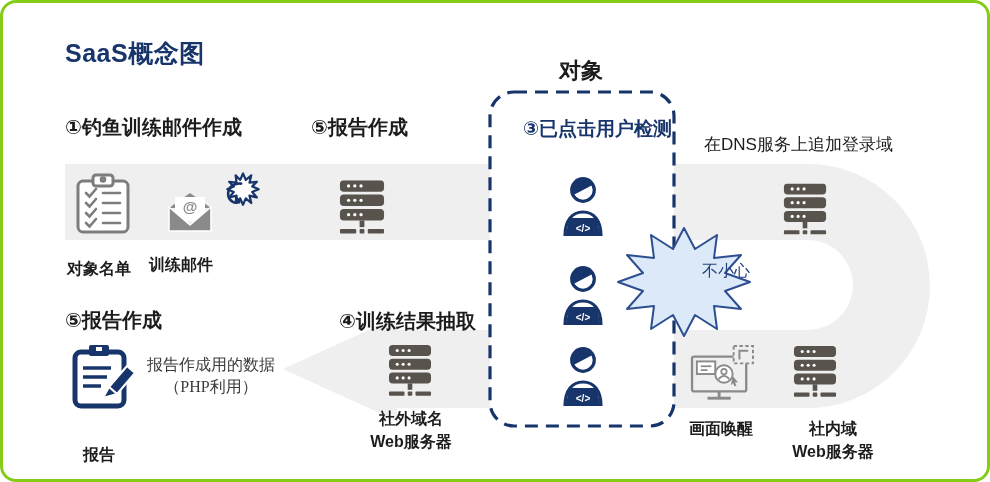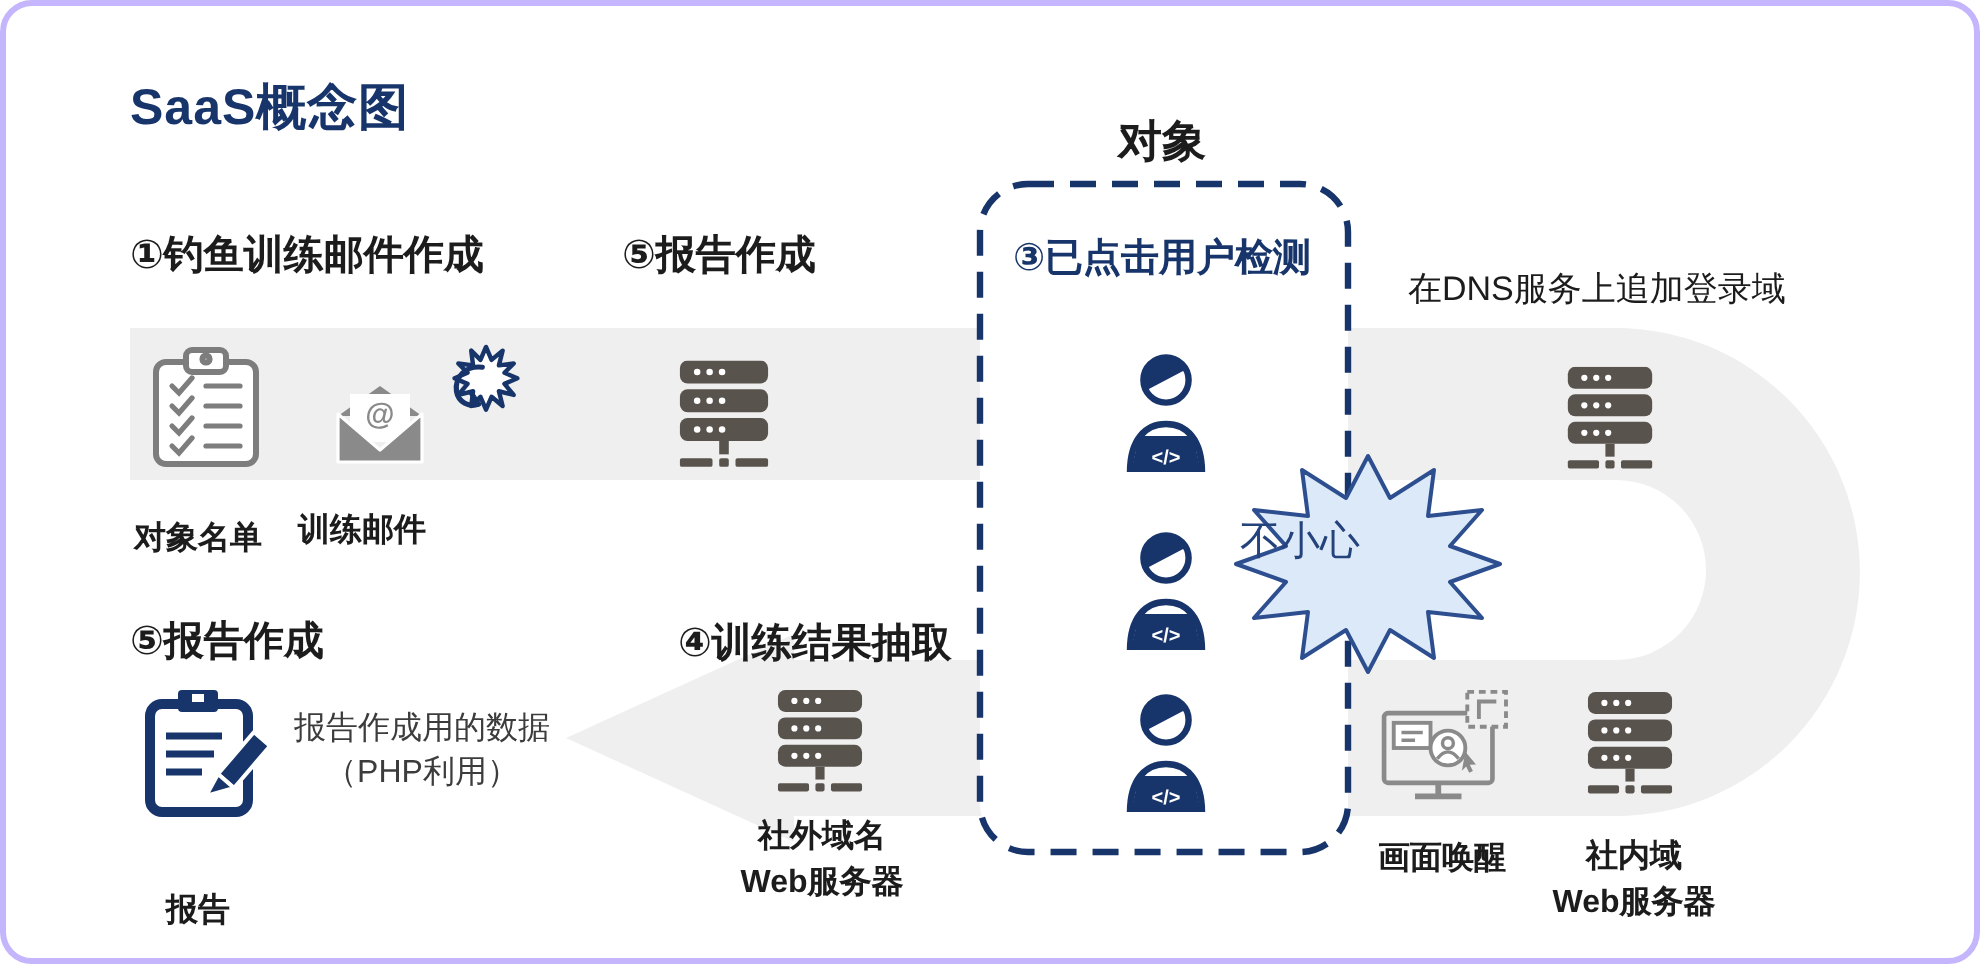--- a/index.html
+++ b/index.html
@@ -1,29 +1,29 @@
 <!DOCTYPE html>
 <html><head>
 <meta charset="utf-8">
 <style>
   html,body{margin:0;padding:0;background:#fff;}
   .canvas{
     position:relative;width:990px;height:482px;box-sizing:border-box;
-    background:#fff;border:3px solid #c4b5fd;border-radius:16px;overflow:hidden;
+    background:#fff;border:3px solid #84cc16;border-radius:16px;overflow:hidden;
     font-family:"Liberation Sans","DejaVu Sans",sans-serif;color:#1c1c1c;
   }
   .abs{position:absolute;}
   .title{font-size:25px;font-weight:bold;color:#17356b;letter-spacing:.5px;}
   .step{font-size:20px;font-weight:bold;color:#1c1c1c;white-space:nowrap;text-align:right;}
   .step.navy{color:#17356b;}
   .lbl{font-size:16px;font-weight:bold;color:#1c1c1c;white-space:nowrap;}
   .note{font-size:17px;font-weight:normal;color:#1c1c1c;white-space:nowrap;}
-  .datatext{font-size:16px;color:#3c3c3c;text-align:center;line-height:22px;}
+  .datatext{font-size:16px;color:#3c3c3c;text-align:center;line-height:22px;font-family:Liberation Serif, serif;}
   .twoline{text-align:center;line-height:23px;}
-  .bursttext{font-size:20px;color:#24427c;text-align:left;line-height:22px;}
+  .bursttext{font-size:16px;color:#24427c;text-align:right;line-height:22px;}
   svg{display:block;}
 </style>
 </head>
 <body>
 
 <div class="canvas">
 
   <svg width="0" height="0" class="abs">
     <defs>
       <symbol id="sym-server" viewBox="0 0 48 58">
@@ -57,21 +57,21 @@
 
   <svg class="abs" style="left:483px;top:85px" width="192" height="342" viewBox="0 0 192 342">
     <rect x="4" y="4" width="184" height="334" rx="24" fill="#ffffff" stroke="#17356b" stroke-width="3.2" stroke-dasharray="13 8"></rect>
   </svg>
 
   <div class="abs title" style="left:62px;top:34px">SaaS概念图</div>
   <div class="abs lbl" style="left:487px;top:53px;width:182px;text-align:center;font-size:22px">对象</div>
 
   <div class="abs step" style="left:62px;top:111px">①钓鱼训练邮件作成</div>
   <div class="abs step" style="left:308px;top:111px">⑤报告作成</div>
-  <div class="abs step navy" style="left:487px;top:113px;width:182px;text-align:center;font-size:19px">③已点击用户检测</div>
+  <div class="abs step navy" style="left:487px;top:113px;width:182px;text-align:right;font-size:19px">③已点击用户检测</div>
   <div class="abs note" style="left:701px;top:130px">在DNS服务上追加登录域</div>
   <div class="abs step" style="left:62px;top:304px">⑤报告作成</div>
   <div class="abs step" style="left:336px;top:305px">④训练结果抽取</div>
 
   <svg class="abs" style="left:72px;top:170px" width="56" height="62" viewBox="0 0 56 62">
     <g fill="none" stroke="#7d7d7d" stroke-width="3">
       <rect x="3" y="8" width="50" height="51" rx="5" fill="#ffffff"></rect>
       <rect x="18" y="2" width="20" height="11" rx="3" fill="#ffffff"></rect>
       <circle cx="28" cy="6.5" r="1.8"></circle>
     </g>
@@ -173,21 +173,21 @@
     <div>（PHP利用）</div>
   </div>
 
   <div class="abs lbl twoline" style="left:350px;top:404px;width:116px">
     <div>社外域名</div>
     <div>Web服务器</div>
   </div>
 
   <div class="abs lbl" style="left:686px;top:416px">画面唤醒</div>
 
-  <div class="abs lbl twoline" style="left:758px;top:414px;width:112px">
+  <div class="abs lbl twoline" style="left:774px;top:414px;width:112px">
     <div>社内域</div>
     <div>Web服务器</div>
   </div>
 
   <svg class="abs" style="left:612px;top:222px" width="140" height="115" viewBox="0 0 140 115">
     <polygon points="135,57 110,48 126,30 99,33 102,10 80,24 69,3 58,24 36,10 39,33 12,30 28,48 3,57 28,66 12,84 39,81 36,104 58,90 69,111 80,90 102,104 99,81 126,84 110,66" fill="#dce9f8" stroke="#2d4e8f" stroke-width="2" stroke-linejoin="round"></polygon>
   </svg>
   <div class="abs bursttext" style="left:617px;top:257px;width:130px">
     <div>不小心</div>
   </div>

